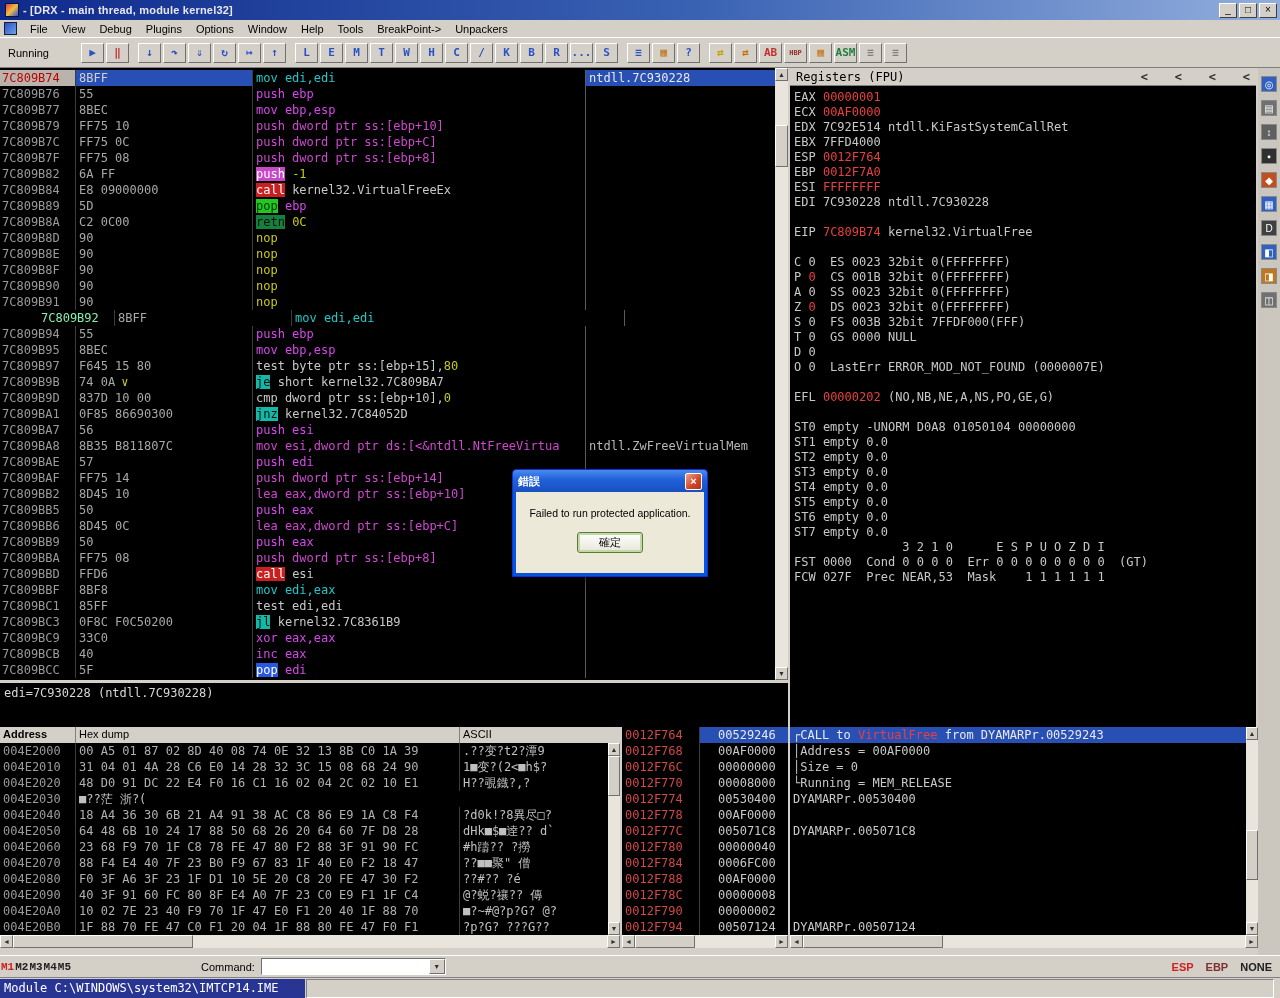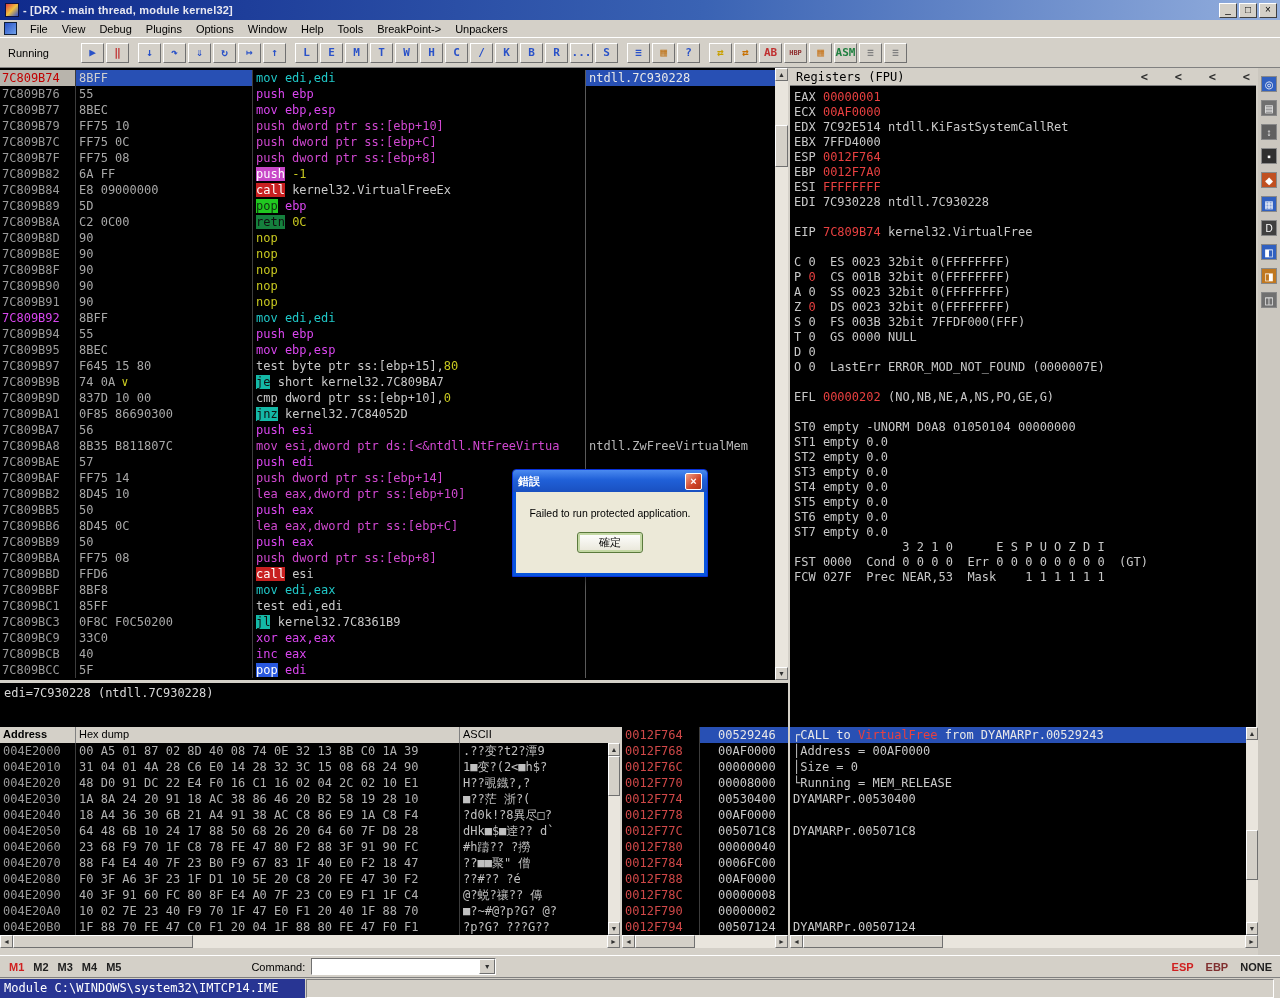--- a/index.html
+++ b/index.html
@@ -44,21 +44,21 @@
   .cy { color:#20c8c8; } .gr { color:#d946ef; } .mg { color:#d048d0; } .ye { color:#c8c820; }
   .bgrd { background:#c82020; color:#fff; } .bgyl { background:#14b8a6; color:#101010; }
   .bgtl { background:#15803d; color:#101010; } .bggr { background:#20c820; color:#103010; }
   .bgbl { background:#2858e0; color:#fff; } .bgmg { background:#c848c8; color:#fff; }
 
   
   .drow { display:flex; height:16px; line-height:16px; white-space:pre; }
   .dcol { overflow:hidden; }
   .d-addr { width:76px; padding-left:2px; color:#9a9a9a; border-right:1px solid #3c3c3c; }
   .d-addr.sel { background:#b8b4ac; color:#c00000; }
-  .d-addr.red { color:#d946ef; }
+  .d-addr.red { color:#86efac;margin-left:39px; }
   .d-hex { width:177px; padding-left:3px; color:#a8a8a8; border-right:1px solid #3c3c3c; }
   .d-hex.selb { background:#2850b4; color:#d0d0d0; }
   .marker { color:#c8c820; margin-left:6px; }
   .d-ins { width:333px; padding-left:3px; border-right:1px solid #5a5a5a; }
   .d-cmt { flex:1; padding-left:3px; color:#b8b8b8; }
   .d-cmt.selb { background:#2850b4; color:#e8e8e8; }
 
   
   .reg-header { height:18px; background:#D4D0C8; color:#000; display:flex; align-items:center;
     padding:0 6px; border-bottom:1px solid #808080; font-family:"DejaVu Sans Mono",monospace; font-size:12px; }
@@ -99,21 +99,21 @@
   .sb-h .sb-thumb { top:0; height:13px; }
 
   
   .dock { position:absolute; left:1258px; top:68px; width:22px; height:887px; background:#cbc7bf; }
   .dock-icon { width:16px; height:16px; margin:8px auto 6px auto; display:flex; align-items:center;
     justify-content:center; font-size:10px; color:#fff; border:1px solid #888; }
 
   
   .bottombar { position:absolute; left:0; top:955px; width:1280px; height:22px; background:#D4D0C8;
     border-top:1px solid #fff; display:flex; align-items:center; }
-  .m-tab { margin-left:9px; font-weight:bold; color:#202020; }
+  .m-tab { margin-left:1px; font-weight:bold; color:#202020;font-family:Liberation Mono, monospace; }
   .m-tab.active { color:#d02020; }
   .cmd-label { margin-left:130px; color:#000; }
   .combo { margin-left:6px; width:185px; height:17px; background:#fff; border:1px solid;
     border-color:#707070 #fff #fff #707070; display:flex; }
   .combo-value { flex:1; }
   .combo-btn { width:16px; height:15px; background:#D4D0C8; border:1px solid;
     border-color:#fff #707070 #707070 #fff; font-size:7px; text-align:center; line-height:13px; color:#303030; }
   .flags { margin-left:auto; margin-right:8px; display:flex; gap:12px; font-weight:bold; }
   .flag-0 { color:#d02020; } .flag-1 { color:#803030; } .flag-2 { color:#202020; }
 
@@ -291,21 +291,21 @@
   <div class="pane" style="left:0;top:727px;width:620px;height:208px">
     <div class="hd-header">
       <div class="hd-h1">Address</div>
       <div class="hd-h2">Hex dump</div>
       <div class="hd-h3">ASCII</div>
     </div>
     <div class="mono" id="hd-rows">
         <div class="hrow"><div class="h-addr">004E2000</div><div class="h-hex">00 A5 01 87 02 8D 40 08 74 0E 32 13 8B C0 1A 39</div><div class="h-ascii">.??变?t2?潭9</div></div>
         <div class="hrow"><div class="h-addr">004E2010</div><div class="h-hex">31 04 01 4A 28 C6 E0 14 28 32 3C 15 08 68 24 90</div><div class="h-ascii">1■变?(2&lt;■h$?</div></div>
         <div class="hrow"><div class="h-addr">004E2020</div><div class="h-hex">48 D0 91 DC 22 E4 F0 16 C1 16 02 04 2C 02 10 E1</div><div class="h-ascii">H??覗鐡?,?</div></div>
-        <div class="hrow"><div class="h-addr">004E2030</div><div class="h-hex">1A 8A 24 20 91 18 AC 38 86 46 20 B2 58 19 28 10</div><div class="h-ascii">■??茫 浙?(</div></div>
+        <div class="hrow"><div class="h-addr">004E2030</div><div class="h-ascii">■??茫 浙?(</div></div>
         <div class="hrow"><div class="h-addr">004E2040</div><div class="h-hex">18 A4 36 30 6B 21 A4 91 38 AC C8 86 E9 1A C8 F4</div><div class="h-ascii">?d0k!?8異尽□?</div></div>
         <div class="hrow"><div class="h-addr">004E2050</div><div class="h-hex">64 48 6B 10 24 17 88 50 68 26 20 64 60 7F D8 28</div><div class="h-ascii">dHk■$■逹?? d`</div></div>
         <div class="hrow"><div class="h-addr">004E2060</div><div class="h-hex">23 68 F9 70 1F C8 78 FE 47 80 F2 88 3F 91 90 FC</div><div class="h-ascii">#h躊?? ?撈</div></div>
         <div class="hrow"><div class="h-addr">004E2070</div><div class="h-hex">88 F4 E4 40 7F 23 B0 F9 67 83 1F 40 E0 F2 18 47</div><div class="h-ascii">??■■聚" 僧</div></div>
         <div class="hrow"><div class="h-addr">004E2080</div><div class="h-hex">F0 3F A6 3F 23 1F D1 10 5E 20 C8 20 FE 47 30 F2</div><div class="h-ascii">??#?? ?é</div></div>
         <div class="hrow"><div class="h-addr">004E2090</div><div class="h-hex">40 3F 91 60 FC 80 8F E4 A0 7F 23 C0 E9 F1 1F C4</div><div class="h-ascii">@?蜕?禳?? 傳</div></div>
         <div class="hrow"><div class="h-addr">004E20A0</div><div class="h-hex">10 02 7E 23 40 F9 70 1F 47 E0 F1 20 40 1F 88 70</div><div class="h-ascii">■?~#@?p?G? @?</div></div>
         <div class="hrow"><div class="h-addr">004E20B0</div><div class="h-hex">1F 88 70 FE 47 C0 F1 20 04 1F 88 80 FE 47 F0 F1</div><div class="h-ascii">?p?G? ???G??</div></div>
       </div>
   </div>

